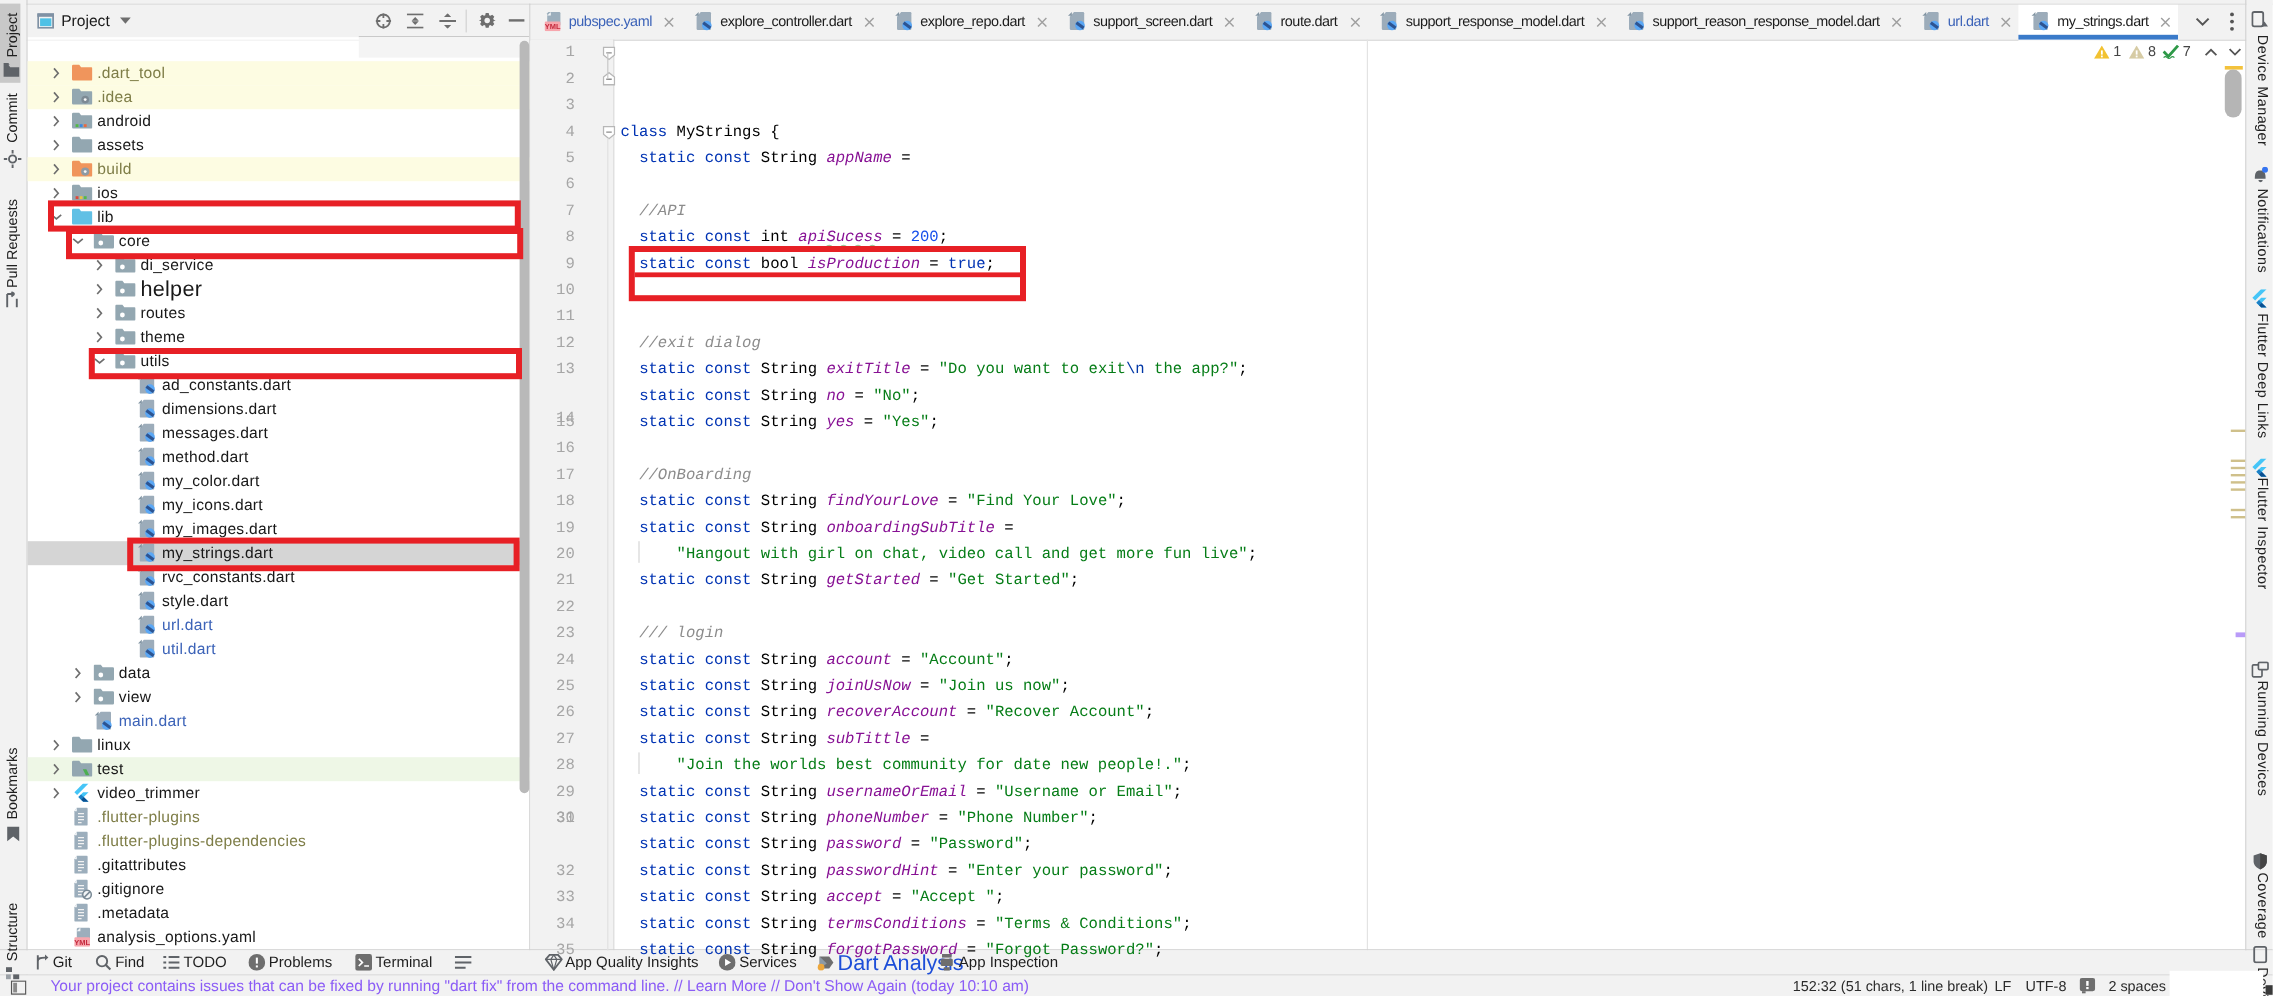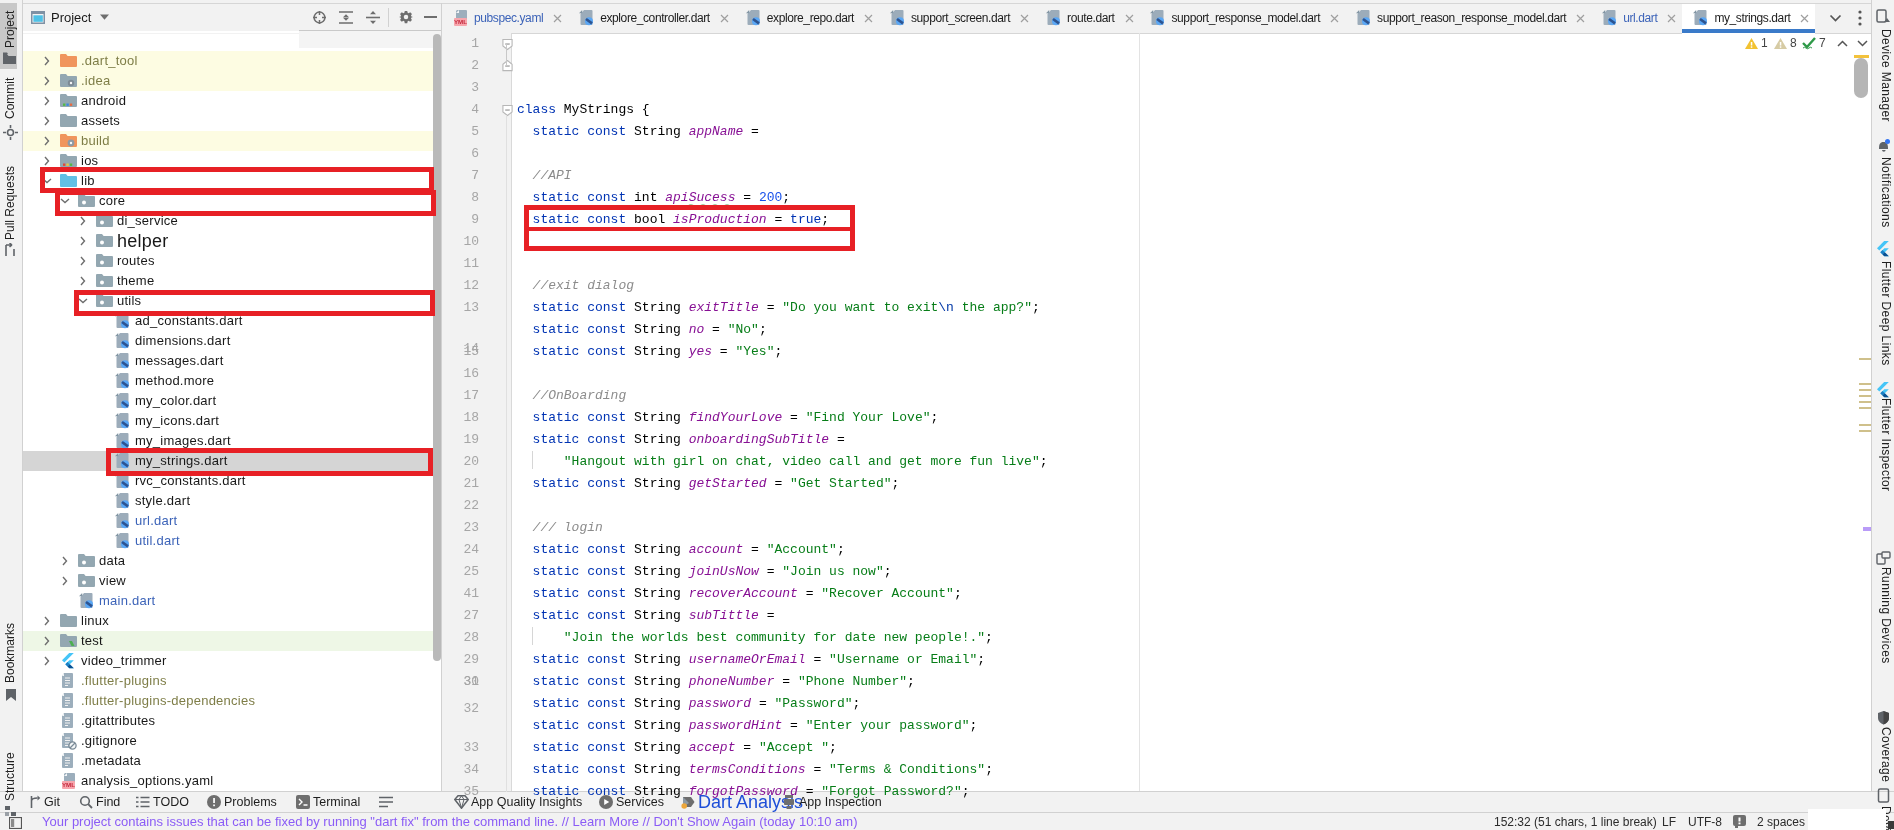--- a/index.html
+++ b/index.html
@@ -267,21 +267,21 @@
       <circle cx="11" cy="11.3" r="4" fill="#5aa7f5"></circle>
       <path d="M8 9 l6 4.4" stroke="#2d5491" stroke-width="2.6"></path>
     </svg>
 <div class="abs" style="left:135px;top:351px;width:300px;height:20px;line-height:20px;font-size:13px;letter-spacing:.25px;color:#181818;white-space:nowrap">messages.dart</div>
 <svg class="abs" style="left:114px;top:373px" width="17" height="16" viewBox="0 0 17 16">
       <path d="M6 0 H13.5 a1 1 0 0 1 1 1 v13 a1 1 0 0 1-1 1 H3.5 a1 1 0 0 1-1-1 V4 z" fill="#9cacba"></path>
       <path d="M1 3.2 L4.2 0 V3.2 z" fill="#8295a3"></path>
       <circle cx="11" cy="11.3" r="4" fill="#5aa7f5"></circle>
       <path d="M8 9 l6 4.4" stroke="#2d5491" stroke-width="2.6"></path>
     </svg>
-<div class="abs" style="left:135px;top:371px;width:300px;height:20px;line-height:20px;font-size:13px;letter-spacing:.25px;color:#181818;white-space:nowrap">method.more</div>
+<div class="abs" style="left:135px;top:371px;width:300px;height:20px;line-height:20px;font-size:13px;letter-spacing:.25px;color:#181818;white-space:nowrap">method.dart</div>
 <svg class="abs" style="left:114px;top:393px" width="17" height="16" viewBox="0 0 17 16">
       <path d="M6 0 H13.5 a1 1 0 0 1 1 1 v13 a1 1 0 0 1-1 1 H3.5 a1 1 0 0 1-1-1 V4 z" fill="#9cacba"></path>
       <path d="M1 3.2 L4.2 0 V3.2 z" fill="#8295a3"></path>
       <circle cx="11" cy="11.3" r="4" fill="#5aa7f5"></circle>
       <path d="M8 9 l6 4.4" stroke="#2d5491" stroke-width="2.6"></path>
     </svg>
 <div class="abs" style="left:135px;top:391px;width:300px;height:20px;line-height:20px;font-size:13px;letter-spacing:.25px;color:#181818;white-space:nowrap">my_color.dart</div>
 <svg class="abs" style="left:114px;top:413px" width="17" height="16" viewBox="0 0 17 16">
       <path d="M6 0 H13.5 a1 1 0 0 1 1 1 v13 a1 1 0 0 1-1 1 H3.5 a1 1 0 0 1-1-1 V4 z" fill="#9cacba"></path>
       <path d="M1 3.2 L4.2 0 V3.2 z" fill="#8295a3"></path>
@@ -541,27 +541,27 @@
 <div class="gnum" style="top:363px">16</div>
 <div class="gnum" style="top:385px">17</div>
 <div class="gnum" style="top:407px">18</div>
 <div class="gnum" style="top:429px">19</div>
 <div class="gnum" style="top:451px">20</div>
 <div class="gnum" style="top:473px">21</div>
 <div class="gnum" style="top:495px">22</div>
 <div class="gnum" style="top:517px">23</div>
 <div class="gnum" style="top:539px">24</div>
 <div class="gnum" style="top:561px">25</div>
-<div class="gnum" style="top:583px">41</div>
+<div class="gnum" style="top:583px">26</div>
 <div class="gnum" style="top:605px">27</div>
 <div class="gnum" style="top:627px">28</div>
 <div class="gnum" style="top:649px">29</div>
 <div class="gnum" style="top:671px">30</div>
 <div class="gnum" style="top:671px">31</div>
-<div class="gnum" style="top:698px">32</div>
+<div class="gnum" style="top:715px">32</div>
 <div class="gnum" style="top:737px">33</div>
 <div class="gnum" style="top:759px">34</div>
 <div class="gnum" style="top:781px">35</div>
 <svg class="abs" style="left:502px;top:38px" width="11" height="13" viewBox="0 0 12 13">
       <path d="M1 1 h10 v7 l-5 4 -5-4 z" fill="#fff" stroke="#b7b7b7" stroke-width="1.2"></path>
       <path d="M3.5 6 h5" stroke="#8c8c8c" stroke-width="1.2"></path>
     </svg>
 <svg class="abs" style="left:502px;top:60px" width="11" height="13" viewBox="0 0 12 13">
       <path d="M1 11 h10 v-7 l-5-4 -5 4 z" fill="#fff" stroke="#b7b7b7" stroke-width="1.2"></path>
       <path d="M3.5 6 h5" stroke="#8c8c8c" stroke-width="1.2"></path>

